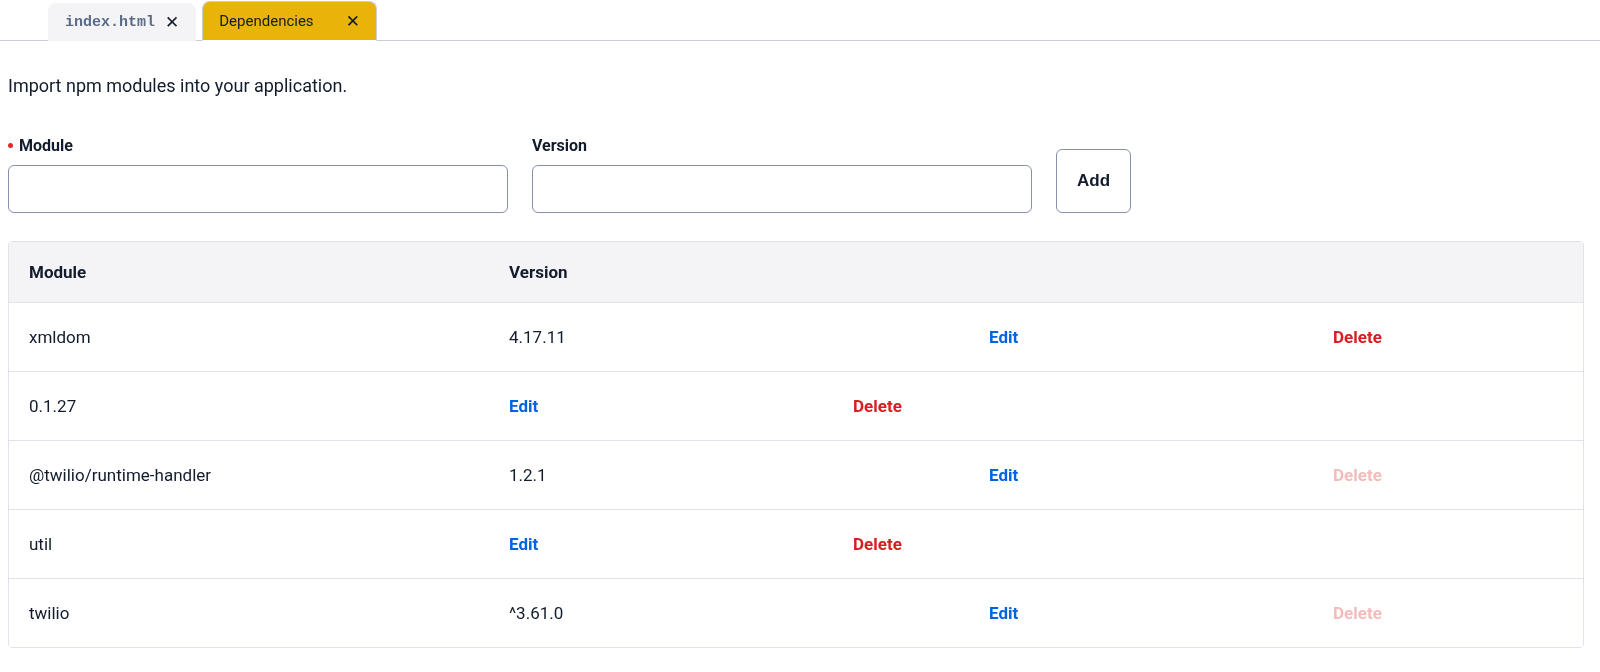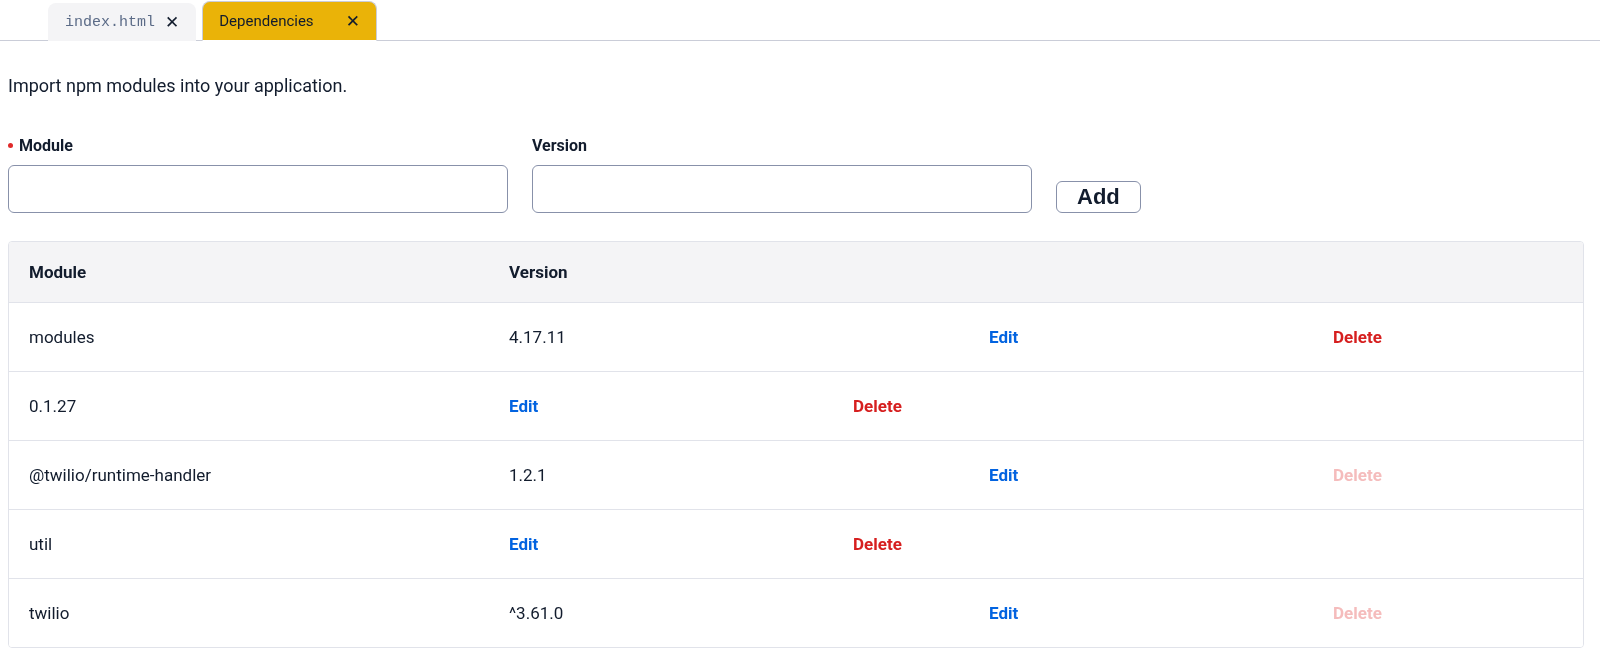--- a/index.html
+++ b/index.html
@@ -44,21 +44,21 @@
       background: #eab308;
       border-color: #cacdd8;
       border-bottom: 1px solid #ffffff;
       color: #121c2d;
       font-weight: 400;
       gap: 32px;
     }
     .tab-label-code {
       font-family: "SFMono-Regular", Consolas, "Liberation Mono", Menlo, monospace;
       color: #5b6b87;
-      font-weight: 400;
+      font-weight: 700;
     }
     .tab-close {
       font-size: 17px;
       line-height: 1;
       color: #121c2d;
       cursor: pointer;
     }
     .content {
       padding: 16px 16px 0 8px;
     }
@@ -98,26 +98,26 @@
     .text-input {
       height: 48px;
       border: 1px solid #8891aa;
       border-radius: 6px;
       padding: 0 12px;
       font-size: 16px;
       background: #ffffff;
       outline: none;
     }
     .add-button {
-      height: 32px;
+      height: 64px;
       padding: 0 20px;
       background: #ffffff;
       border: 1px solid #8891aa;
       border-radius: 6px;
-      font-size: 22px;
+      font-size: 17px;
       font-weight: 700;
       color: #121c2d;
       cursor: pointer;
     }
     .table {
       width: 100%;
       border: 1px solid #e1e3ea;
       border-radius: 4px;
       overflow: hidden;
     }
@@ -197,21 +197,21 @@
 
   <div class="table">
     <div class="table-header">
       <div class="col col-module">Module</div>
       <div class="col col-version">Version</div>
       <div class="col col-edit"></div>
       <div class="col col-delete"></div>
     </div>
     <div id="table-body">
         <div class="table-row">
-          <div class="col col-module">modules</div>
+          <div class="col col-module">xmldom</div>
           <div class="col col-version">4.17.11</div>
           <div class="col col-edit"><span class="action-link action-edit">Edit</span></div>
           <div class="col col-delete"><span class="action-link action-delete">Delete</span></div>
         </div>
         <div class="table-row">
           <div class="col col-version">0.1.27</div>
           <div class="col col-edit"><span class="action-link action-edit">Edit</span></div>
           <div class="col col-delete"><span class="action-link action-delete">Delete</span></div>
         </div>
         <div class="table-row">

